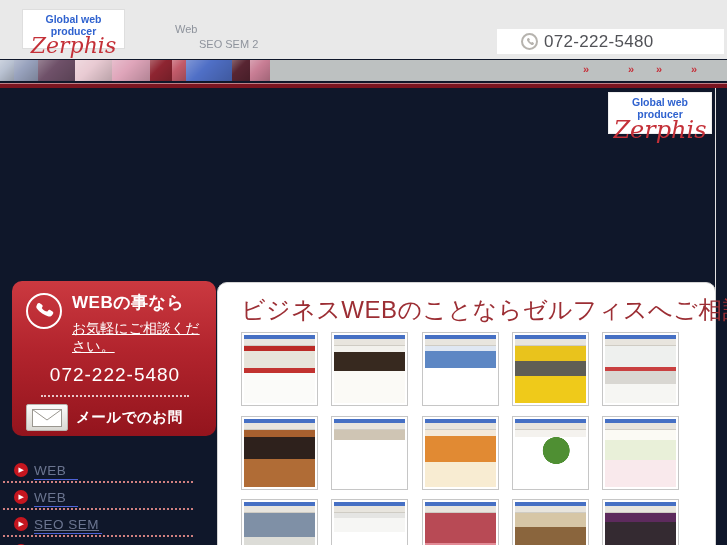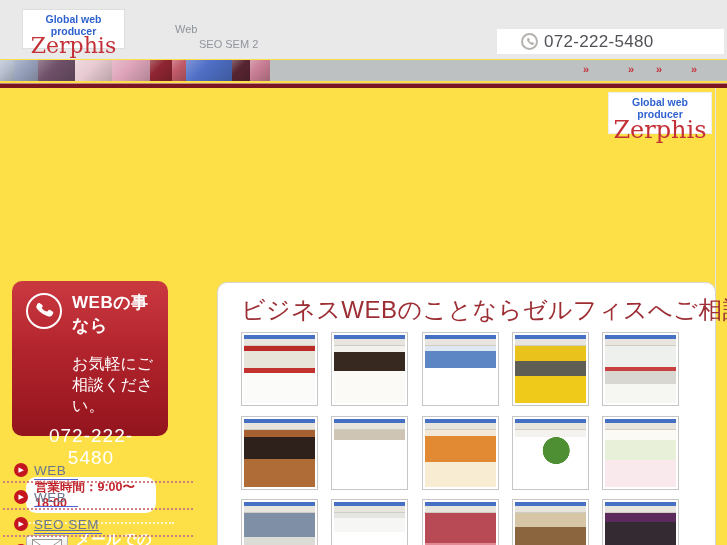--- a/index.html
+++ b/index.html
@@ -1,28 +1,28 @@
 <!DOCTYPE html>
 <html><head>
 <meta charset="utf-8">
 <style>
   * { margin:0; padding:0; box-sizing:border-box; }
   html,body { background:#ffffff; }
   .page {
     position:relative; width:727px; height:545px; overflow:hidden;
-    background:#fde047; font-family:"Liberation Sans", sans-serif;
+    background:#0f172a; font-family:"Liberation Sans", sans-serif;
   }
   
   .header { position:absolute; left:0; top:0; width:727px; height:59px; background:#e9e9e9; }
   .logo-box {
     position:absolute; left:22px; top:9px; width:103px; height:40px;
     background:#ffffff; border:1px solid #dedede; text-align:center; cursor:pointer;
   }
   .logo-tagline { display:block; margin-top:3px; font-size:10.5px; font-weight:bold; color:#2f62cf; letter-spacing:0; }
-  .logo-brand { display:block; margin-top:-2px; font-family:"DejaVu Serif", serif; font-size:22px; color:#c43038; line-height:1; }
+  .logo-brand { display:block; margin-top:-2px; font-family:"DejaVu Serif", serif; font-style:italic; font-size:22px; color:#c43038; line-height:1; }
   .nav-item { position:absolute; font-size:11px; color:#8e939c; cursor:pointer; }
   .nav-item.n0 { left:175px; top:23px; }
   .nav-item.n1 { left:199px; top:38px; }
   .contact-bar {
     position:absolute; left:497px; top:29px; width:227px; height:25px; background:#ffffff;
     display:flex; align-items:center;
   }
   .mail-group { display:flex; align-items:center; margin-left:9px; cursor:pointer; }
   .mail-ico { width:22px; height:14px; }
   .mail-label { margin-left:6px; font-size:12px; color:#4a4a4c; }
@@ -38,31 +38,31 @@
   .red-rule { position:absolute; left:0; top:83px; width:727px; height:5px;
     background:linear-gradient(to bottom, #c08087 0 20%, #7b1520 20% 100%); }
   .right-line { position:absolute; left:715px; top:88px; width:1px; height:457px; background:#e2e2e2; }
   
   .logo2-box {
     position:absolute; left:608px; top:92px; width:104px; height:42px;
     background:#ffffff; border:1px solid #eeeeee; text-align:center; cursor:pointer;
   }
   
   .red-box {
-    position:absolute; left:12px; top:281px; width:156px; height:155px;
+    position:absolute; left:12px; top:281px; width:204px; height:155px;
     border-radius:10px; background:linear-gradient(to bottom, #cb3940, #b2242d 45%, #93141d);
     color:#ffffff; padding:10px 12px 0 14px;
   }
   .rb-row1 { display:flex; align-items:flex-start; }
   .rb-phone-circle { flex:0 0 auto; width:36px; height:36px; border:2px solid #ffffff; border-radius:50%;
     display:flex; align-items:center; justify-content:center; margin-top:2px; }
   .rb-phone-circle svg { width:22px; height:22px; transform:rotate(-12deg); }
   .rb-titles { margin-left:10px; }
   .rb-title { font-size:17px; font-weight:bold; letter-spacing:.5px; }
-  .rb-subtitle { font-size:16px; margin-top:17px; letter-spacing:0; }
+  .rb-subtitle { font-size:14px; margin-top:6px; letter-spacing:0;text-decoration:underline; }
   .rb-phone-number { text-align:center; font-size:19px; letter-spacing:1px; margin-top:8px; }
   .rb-hours-pill { margin:8px auto 0; width:fit-content; background:#ffffff; border-radius:10px;
     padding:2px 9px 3px; font-size:12.5px; font-weight:bold; color:#c0242c; }
   .rb-dotted { margin:9px auto 0; width:148px; border-top:2px dotted rgba(255,255,255,.75); }
   .rb-mail-row { display:flex; align-items:center; margin-top:7px; cursor:pointer; }
   .rb-mail-btn { flex:0 0 auto; width:42px; height:27px; border-radius:2px; border:1px solid #b9b6b0;
     background:linear-gradient(to bottom,#fbfbfa,#d9d8d3); display:flex; align-items:center; justify-content:center; }
   .rb-mail-btn svg { width:30px; height:18px; }
   .rb-mail-text { margin-left:8px; font-size:14.5px; font-weight:bold; line-height:17px; letter-spacing:.5px; }
   
@@ -144,21 +144,20 @@
         <svg viewBox="0 0 24 24">
             <path d="M6.6 2.8c.8-.8 2-.9 2.7-.1l2 2.2c.6.7.6 1.8-.1 2.5l-.9.9c.3 1 1 2.1 2 3.1s2.1 1.7 3.1 2l.9-.9c.7-.7 1.8-.7 2.5-.1l2.2 2c.8.7.7 1.9-.1 2.7l-1.3 1.3c-1 1-2.6 1.2-3.9.5-2-1.1-4.2-2.7-6.2-4.7S6.2 10.1 5.1 8.1c-.7-1.3-.5-2.9.5-3.9z" fill="#ffffff"></path>
           </svg>
       </span>
       <span class="rb-titles">
         <span class="rb-title" style="display:block;">WEBの事なら</span>
         <span class="rb-subtitle" style="display:block;">お気軽にご相談ください。</span>
       </span>
     </div>
     <div class="rb-phone-number">072-222-5480</div>
-    <div class="rb-hours-pill">営業時間：9:00〜18:00</div>
     <div class="rb-dotted"></div>
     <div class="rb-mail-row">
       <span class="rb-mail-btn">
         <svg viewBox="0 0 30 18">
           <rect x="0.5" y="0.5" width="29" height="17" fill="#ffffff" stroke="#9a9790"></rect>
           <path d="M0.5 0.5 L15 11 L29.5 0.5" fill="none" stroke="#9a9790"></path>
         </svg>
       </span>
       <span class="rb-mail-text">
         <span style="display:block;">メールでのお問</span>

